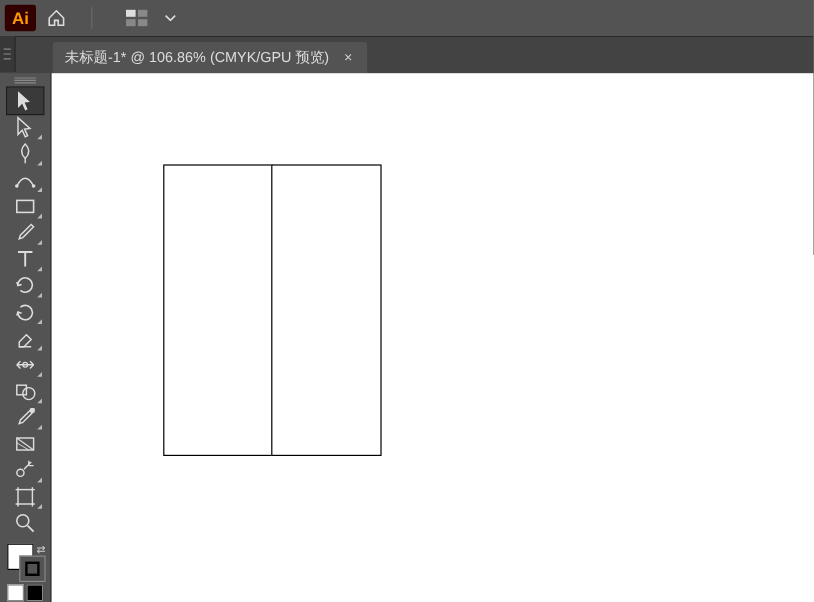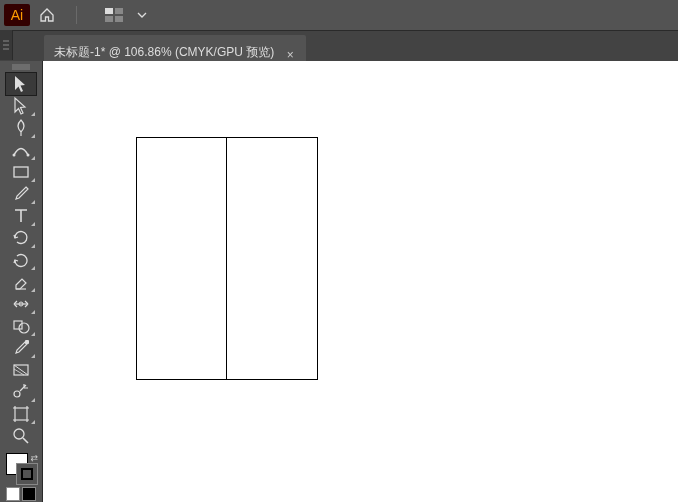--- a/index.html
+++ b/index.html
@@ -1,25 +1,25 @@
 <!DOCTYPE html>
 <html><head>
 <meta charset="utf-8">
 <style>
 html,body{margin:0;padding:0;width:678px;height:502px;background:#535353;font-family:"Microsoft YaHei","Segoe UI",sans-serif;font-size:12px;color:#e6e6e6;overflow:hidden}
 .menubar{height:30px;background:#535353;display:flex;align-items:center;padding:0 4px;gap:2px;border-bottom:1px solid #2a2a2a}
-.ai-logo{width:26px;height:22px;background:#330000;color:#ff9a00;font-weight:normal;font-size:14px;display:flex;align-items:center;justify-content:center;border-radius:2px;margin-right:4px}
+.ai-logo{width:26px;height:22px;background:#330000;color:#ff9a00;font-weight:bold;font-size:14px;display:flex;align-items:center;justify-content:center;border-radius:2px;margin-right:4px}
 .home-ic{width:22px;height:22px;display:flex;align-items:center;justify-content:center;margin-right:14px;color:#ddd}
 .menu-sep{width:1px;height:18px;background:#6a6a6a;margin:0 6px 0 2px}
 .menu-item{padding:3px 7px;color:#e6e6e6;cursor:default}
 .ws-btn{width:30px;height:20px;margin-left:14px;display:flex;align-items:center;justify-content:center}
 .ws-btn svg{display:block}
 .ws-dd{width:14px;height:14px;margin-left:4px;display:flex;align-items:center;justify-content:center}
 .tabbar{height:30px;background:#434343;display:flex;align-items:flex-end;padding-left:44px}
-.doc-tab{height:26px;background:#535353;display:flex;align-items:flex-end;padding:0 10px;gap:10px;color:#ddd;border-top-left-radius:2px;border-top-right-radius:2px}
+.doc-tab{height:26px;background:#535353;display:flex;align-items:center;padding:0 10px;gap:10px;color:#ddd;border-top-left-radius:2px;border-top-right-radius:2px}
 .tab-close{width:12px;height:12px;display:flex;align-items:center;justify-content:center;color:#ccc;font-size:12px;line-height:1}
 .narrow-strip{position:absolute;left:0;top:30px;width:12px;height:30px;background:#383838;border-right:1px solid #2a2a2a;display:flex;align-items:center;justify-content:center}
 .narrow-strip svg{opacity:.7}
 .body-row{display:flex;height:calc(502px - 60px)}
 .toolcol{width:42px;background:#535353;display:flex;flex-direction:column;align-items:center;padding-top:2px;border-right:1px solid #2a2a2a}
 .toolcol-grip{width:30px;height:8px;display:flex;align-items:center;justify-content:center;margin-bottom:2px}
 .tool{width:30px;height:22px;display:flex;align-items:center;justify-content:center;position:relative;color:#ddd}
 .tool svg{display:block}
 .tool.sel{background:#3a3a3a;outline:1px solid #1d1d1d}
 .tool .tri{position:absolute;right:1px;bottom:1px;width:0;height:0;border-left:4px solid transparent;border-bottom:4px solid #bbb}

